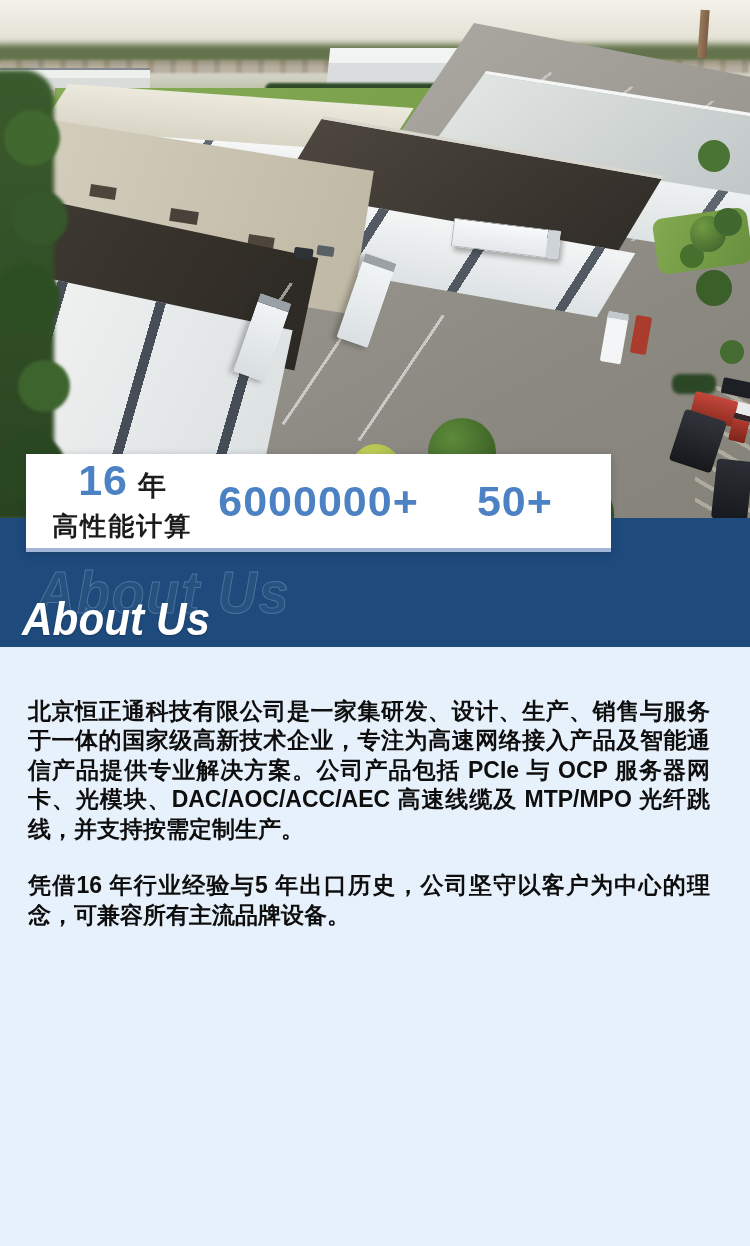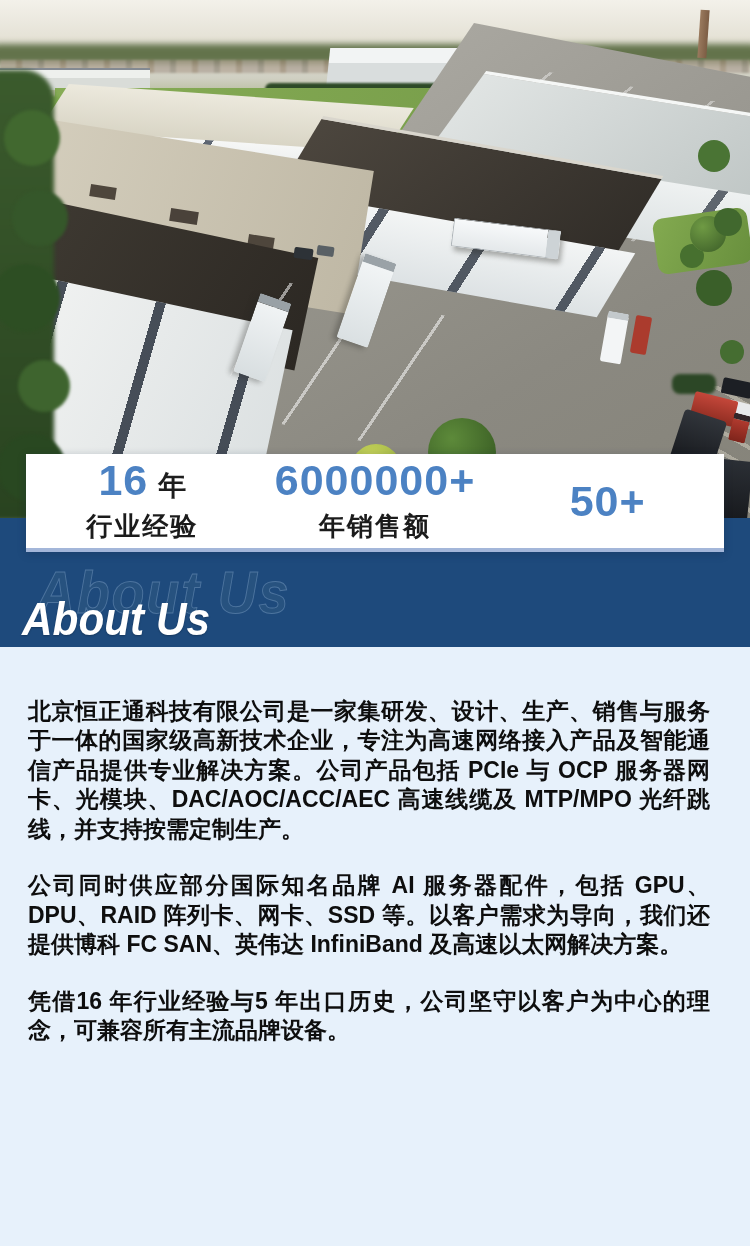--- a/index.html
+++ b/index.html
@@ -65,21 +65,21 @@
     box-shadow:14px 66px 0 -2px #41682e,0 132px 0 2px #3a5f29,18px 196px 0 -4px #456d31;}
   .hedge-corner{left:672px;top:374px;width:44px;height:20px;background:#2c4726;border-radius:8px;filter:blur(1.5px);}
   .car-black{left:722px;top:380px;width:30px;height:16px;background:#1c1f24;border-radius:2px;transform:rotate(12deg);}
   .car-white{left:728px;top:402px;width:24px;height:13px;background:#e8eaec;border-radius:2px;transform:rotate(15deg);}
   .red-truck-box{left:692px;top:396px;width:44px;height:26px;background:linear-gradient(#c4473a,#8e2c21);border-radius:2px;transform:rotate(14deg);}
   .red-truck-cab{left:731px;top:414px;width:17px;height:22px;background:linear-gradient(#b03a2e,#7e241b);border-top:6px solid #32262a;border-radius:2px;transform:rotate(14deg);}
   .van-dark{left:676px;top:414px;width:44px;height:54px;background:linear-gradient(#31353b,#16181c);border-radius:4px;transform:rotate(18deg);}
   .van-dark2{left:714px;top:460px;width:36px;height:60px;background:linear-gradient(#2b2f35,#17191d);border-radius:4px;transform:rotate(6deg);}
 
   
-  .stats-card{position:absolute;left:26px;top:454px;width:698px;height:94px;background:#ffffff;
+  .stats-card{position:absolute;left:26px;top:454px;width:585px;height:94px;background:#ffffff;
     border-bottom:4px solid #a3b6d9;display:flex;align-items:center;text-align:center;z-index:10;
     box-shadow:0 2px 8px rgba(20,40,70,.28);}
   .stat{flex:1;}
   .stat-top{display:flex;justify-content:center;align-items:baseline;gap:10px;line-height:1;}
   .stat-value{font-size:43px;font-weight:bold;color:#4c82c3;letter-spacing:1px;}
   .stat-unit{font-size:28px;font-weight:bold;color:#1d1d1d;}
   .stat-label{font-size:26px;font-weight:600;color:#1b1b1b;margin-top:7px;letter-spacing:2px;}
 
   
   .about-band{position:absolute;left:0;top:518px;width:750px;height:129px;background:#1e4a7c;overflow:hidden;z-index:5;}
@@ -156,34 +156,32 @@
     <div class="watermark">About Us</div>
     <div class="about-heading">About Us</div>
   </div>
 
   <div class="stats-card">
     <div class="stat">
       <div class="stat-top">
         <span class="stat-value">16</span>
         <span class="stat-unit">年</span>
       </div>
-      <div class="stat-label">行业经验</div>
+      <div class="stat-label">高性能计算</div>
     </div>
     <div class="stat">
       <div class="stat-top">
         <span class="stat-value">6000000+</span>
       </div>
-      <div class="stat-label">年销售额</div>
     </div>
     <div class="stat">
       <div class="stat-top">
         <span class="stat-value">50+</span>
       </div>
     </div>
   </div>
 
   <div class="content">
     <p>北京恒正通科技有限公司是一家集研发、设计、生产、销售与服务于一体的国家级高新技术企业，专注为高速网络接入产品及智能通信产品提供专业解决方案。公司产品包括 PCIe 与 OCP 服务器网卡、光模块、DAC/AOC/ACC/AEC 高速线缆及 MTP/MPO 光纤跳线，并支持按需定制生产。</p>
-    <p>公司同时供应部分国际知名品牌 AI 服务器配件，包括 GPU、DPU、RAID 阵列卡、网卡、SSD 等。以客户需求为导向，我们还提供博科 FC SAN、英伟达 InfiniBand 及高速以太网解决方案。</p>
     <p>凭借16 年行业经验与5 年出口历史，公司坚守以客户为中心的理念，可兼容所有主流品牌设备。</p>
   </div>
 
 </div>
 
 </body></html>

